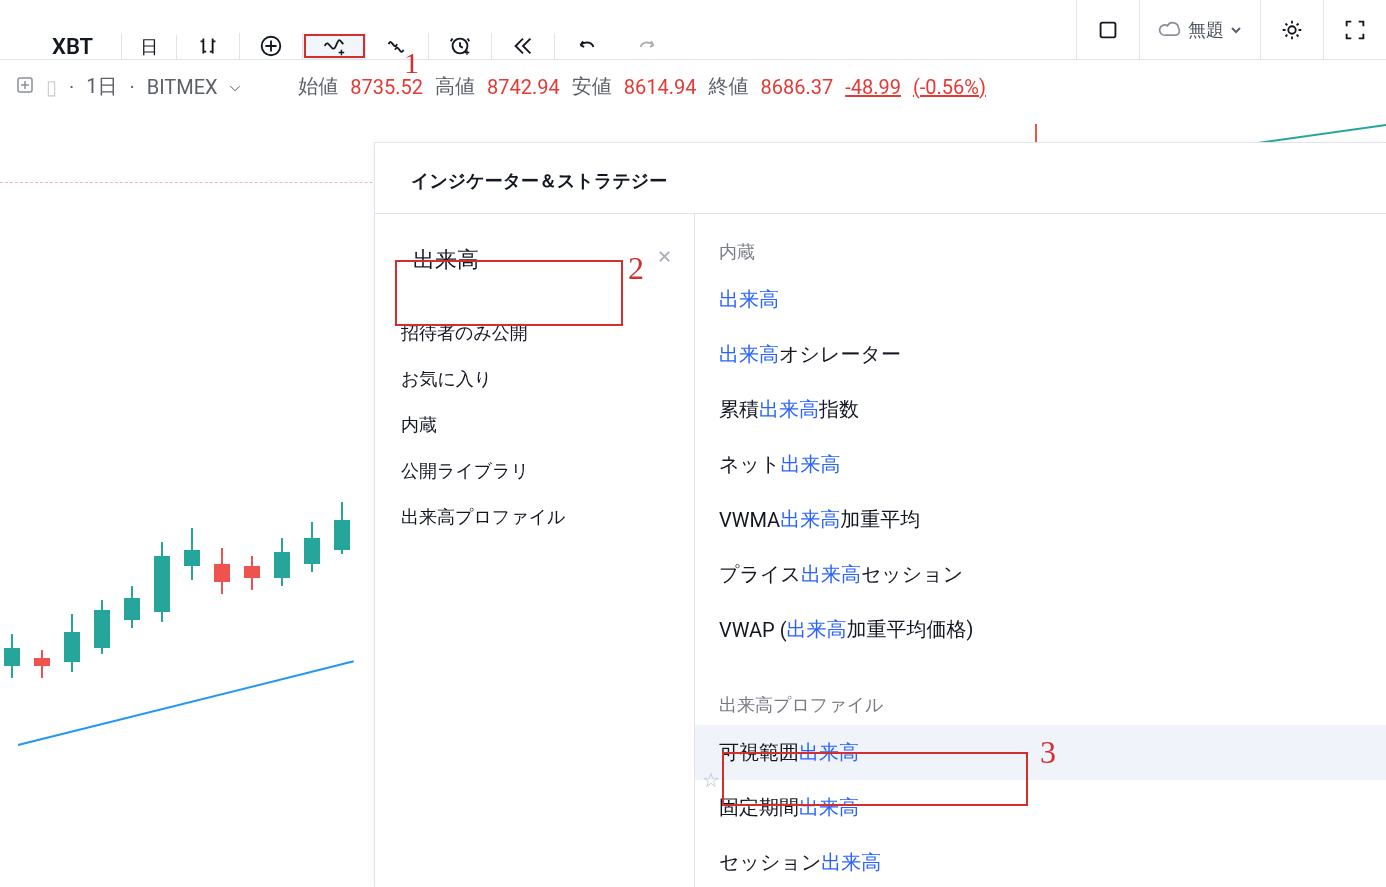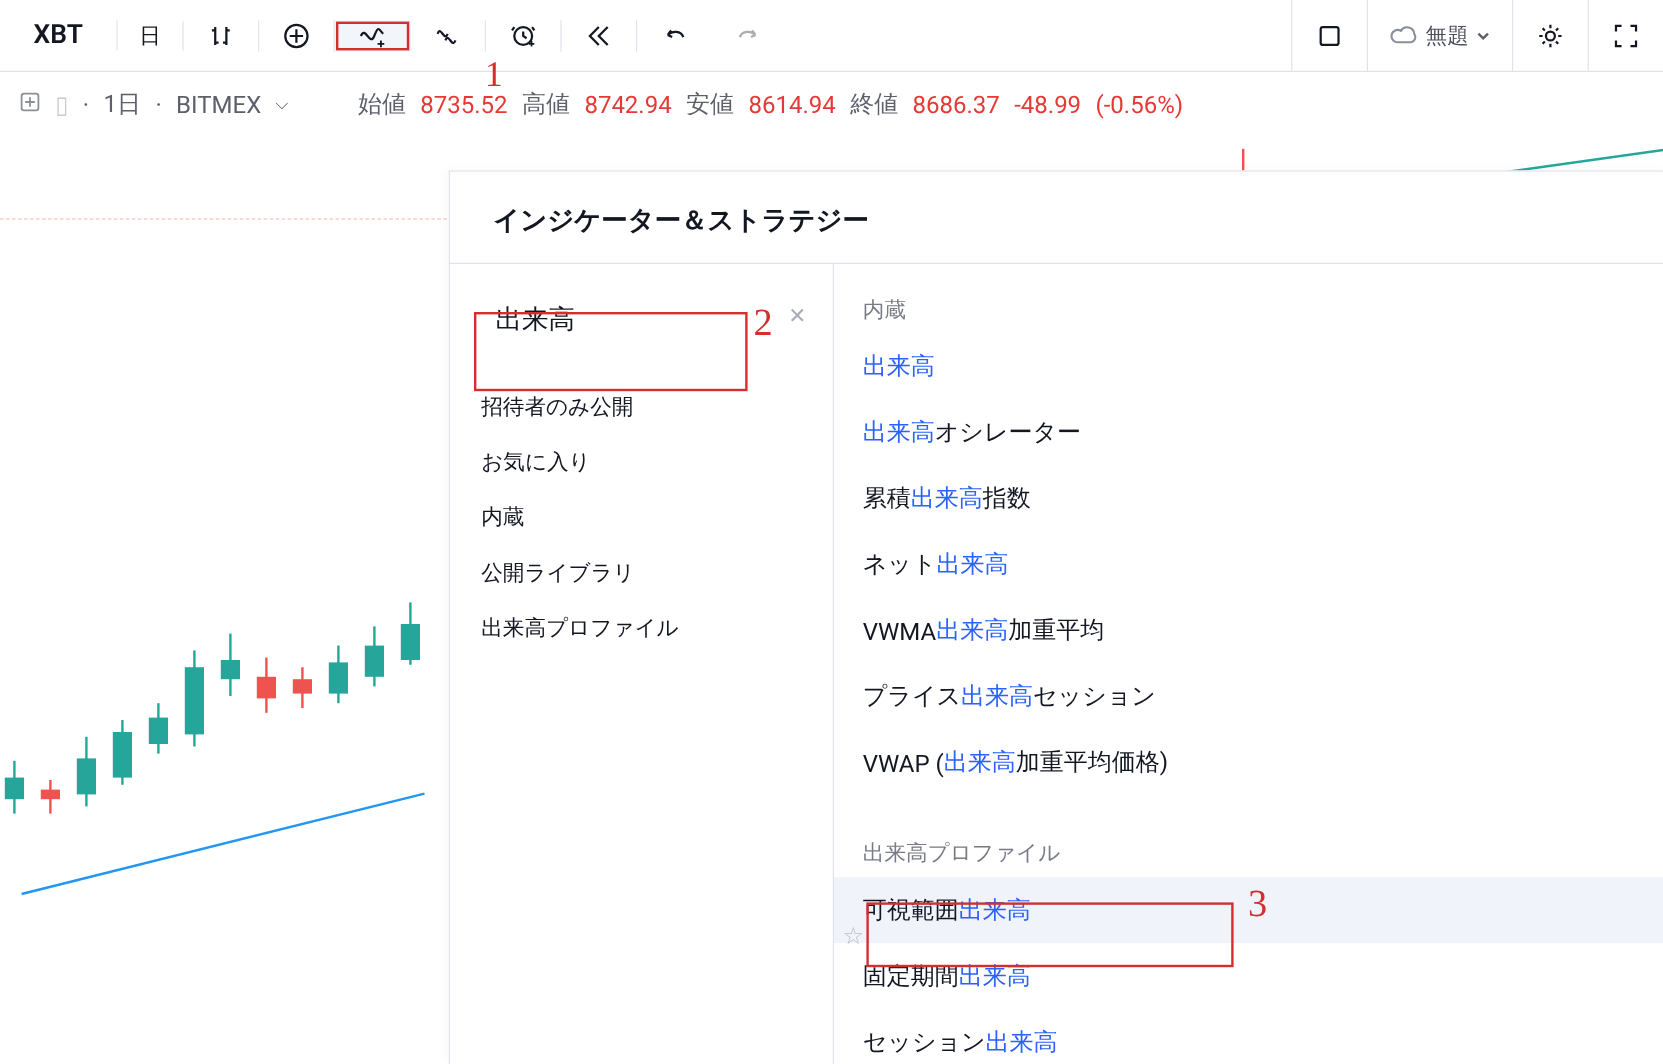--- a/index.html
+++ b/index.html
@@ -13,21 +13,21 @@
     position: relative;
   }
 
   
   .toolbar {
     height: 60px;
     border-bottom: 1px solid #e0e3eb;
     display: flex;
     align-items: stretch;
   }
-  .toolbar-left { display:flex; align-items:center; }
+  .toolbar-left { display:flex; align-items:flex-end;margin-left:24px; }
   .toolbar-right { display:flex; align-items:stretch; margin-left:auto; }
   .tb-cell {
     display:flex;
     align-items:center;
     justify-content:center;
     padding: 0 18px;
     font-size: 18px;
     color:#131722;
     border-right:1px solid #e0e3eb;
     cursor:pointer;
@@ -48,21 +48,21 @@
     align-items:center;
     gap:12px;
     font-size:20px;
     color:#5d606b;
     white-space:nowrap;
   }
   .infobar .plus-small svg { width:18px; height:18px;}
   .infobar .sym-name { color:#131722; }
   .infobar .ohlc-label { color:#5d606b; }
   .infobar .ohlc-val { color:#e53935; }
-  .infobar .chg { color:#e53935; }
+  .infobar .chg { color:#e53935;text-decoration:underline; }
   .infobar .chev { font-size:14px;}
 
   
   .chart-area {
     position:absolute;
     left:0; right:0; top:112px; bottom:0;
     background:
       linear-gradient(to right, transparent 1012px, transparent 0) ,
       #ffffff;
   }
@@ -104,21 +104,21 @@
     position:absolute;
     left:374px; top:142px;
     right:0; bottom:0;
     background:#ffffff;
     border-top:1px solid #e0e3eb;
     border-left:1px solid #e0e3eb;
     box-shadow:-2px -1px 8px rgba(0,0,0,0.03);
   }
   .modal-title {
     padding:26px 32px 20px 36px;
-    font-size:22px;
+    font-size:18px;
     font-weight:700;
     color:#131722;
   }
   .modal-body { display:flex; border-top:1px solid #e0e3eb;}
   .modal-left {
     width:320px;
     border-right:1px solid #e0e3eb;
     padding:18px 26px;
   }
   .searchwrap {

